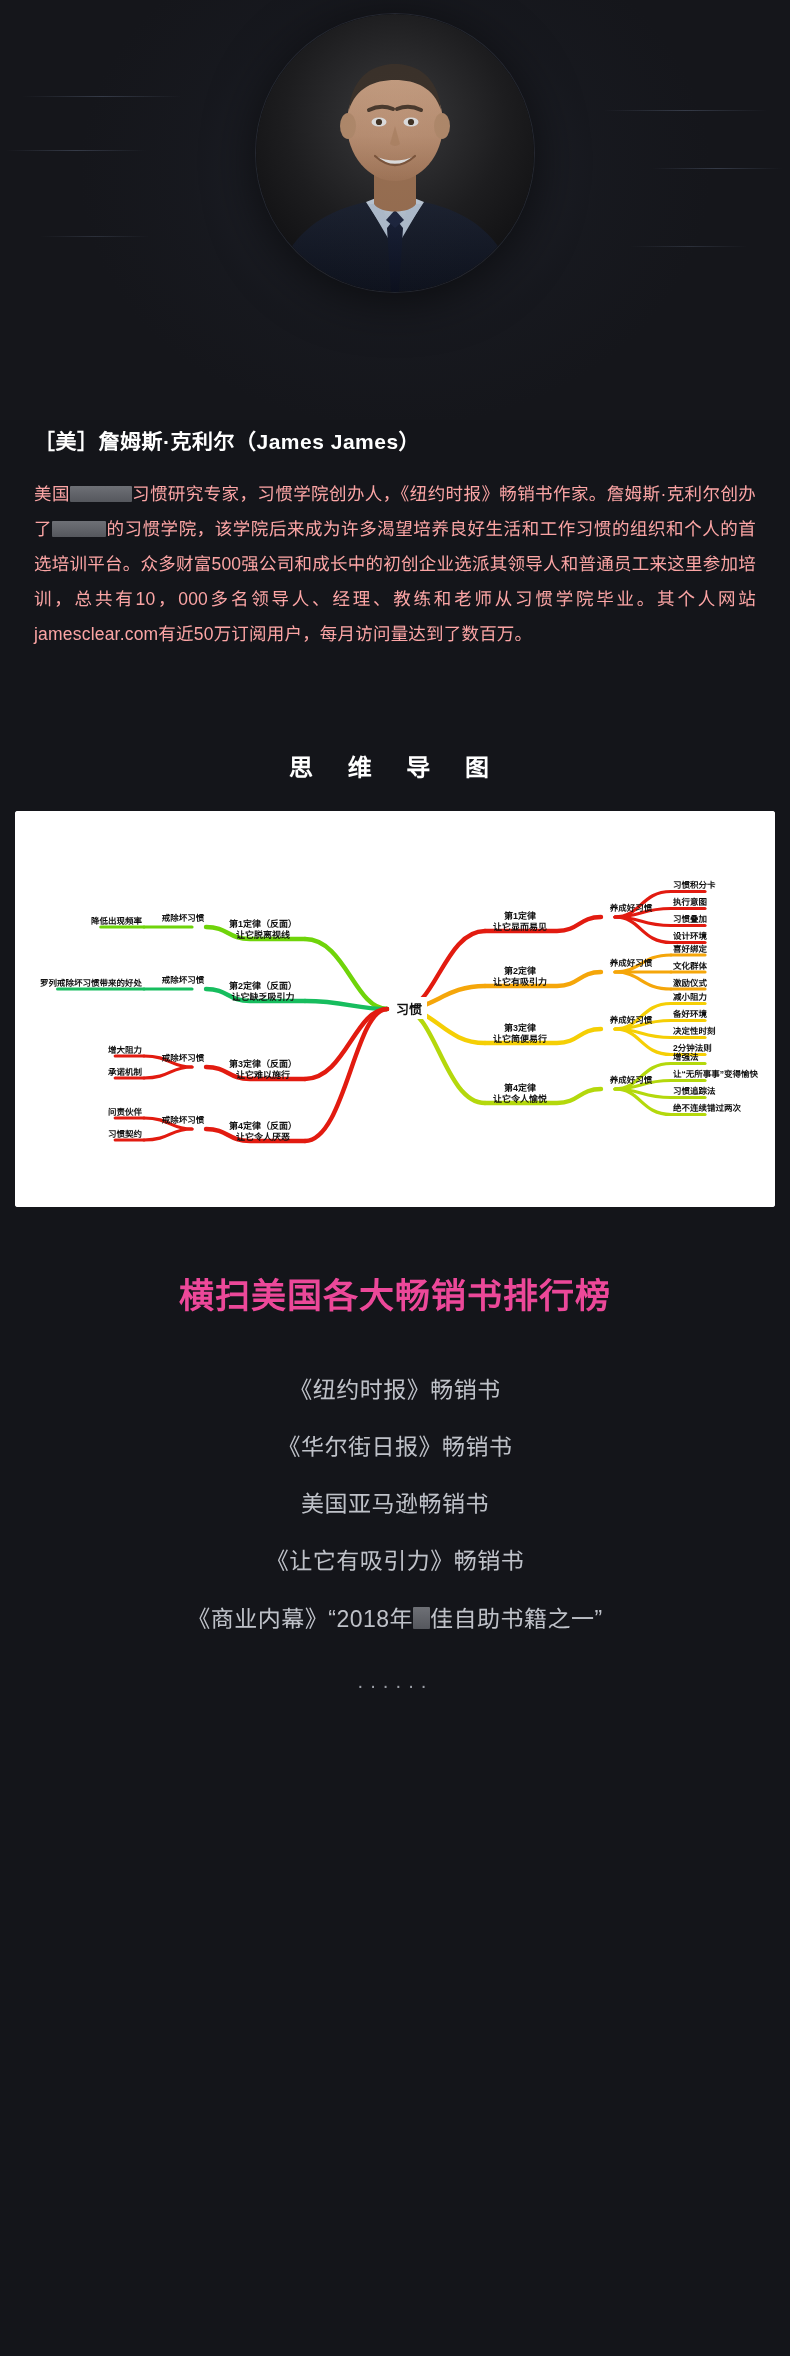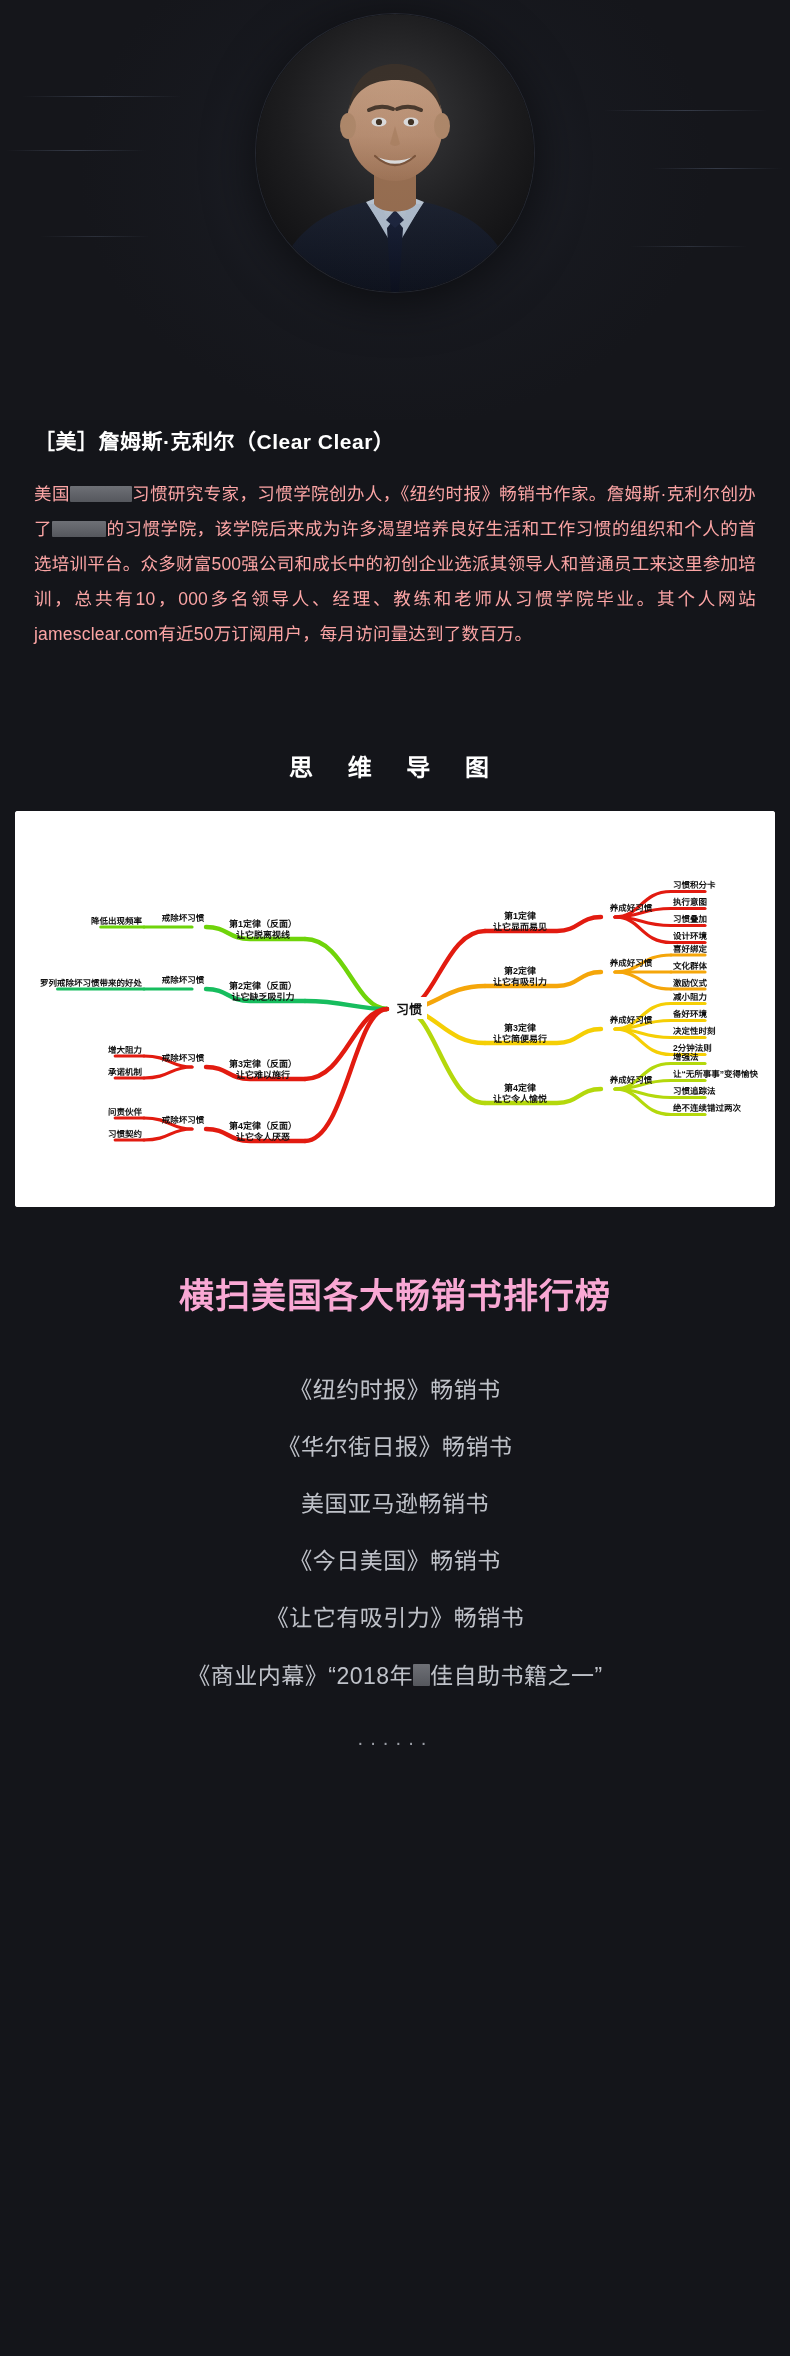--- a/index.html
+++ b/index.html
@@ -116,21 +116,21 @@
 
   
   .bestseller {
     margin-top: 60px;
     padding-bottom: 44px;
     text-align: center;
   }
   .bestseller-title {
     font-size: 35px;
     font-weight: 700;
-    color: #f9a8d4;
+    color: #ec4899;
     letter-spacing: 1px;
     margin: 0 0 44px 0;
   }
   .bestseller-list {
     list-style: none;
     margin: 0;
     padding: 0;
   }
   .bestseller-list li {
     font-size: 23px;
@@ -223,21 +223,21 @@
         <path d="M119 142 q20 18 40 0" stroke="#8a5c3e" stroke-width="2.2" fill="none" stroke-linecap="round"></path>
 
         <ellipse cx="139" cy="139" rx="139" ry="139" fill="none"></ellipse>
         <rect width="278" height="278" fill="url(#bgr)" opacity="0.18"></rect>
       </g>
     </svg>
   </div>
 </div>
 
 <div class="author-section">
-  <div class="author-name">［美］詹姆斯·克利尔（Clear Clear）</div>
+  <div class="author-name">［美］詹姆斯·克利尔（James James）</div>
   <p class="author-bio" id="author-bio">美国<span class="redact" style="width: 62px; height: 0.95em;"></span>习惯研究专家，习惯学院创办人，《纽约时报》畅销书作家。詹姆斯·克利尔创办了<span class="redact" style="width: 54px; height: 0.95em;"></span>的习惯学院，该学院后来成为许多渴望培养良好生活和工作习惯的组织和个人的首选培训平台。众多财富500强公司和成长中的初创企业选派其领导人和普通员工来这里参加培训，总共有10，000多名领导人、经理、教练和老师从习惯学院毕业。其个人网站jamesclear.com有近50万订阅用户，每月访问量达到了数百万。</p>
 </div>
 
 <div class="section-heading">思 维 导 图</div>
 
 <div class="mindmap-card">
   <svg id="mindmap-svg" viewBox="0 0 760 396" xmlns="http://www.w3.org/2000/svg">
     <rect width="760" height="396" fill="#ffffff"></rect>
     <g id="mm-branches">
         <path d="M388,198 C420,198 430,120 470,120" stroke="#e21b10" stroke-width="4.4" fill="none" stroke-linecap="round"></path>
@@ -350,18 +350,17 @@
       </g>
   </svg>
 </div>
 
 <div class="bestseller">
   <h2 class="bestseller-title">横扫美国各大畅销书排行榜</h2>
   <ul class="bestseller-list" id="bestseller-list">
       <li>《纽约时报》畅销书</li>
       <li>《华尔街日报》畅销书</li>
       <li>美国亚马逊畅销书</li>
-      <li>《今日美国》畅销书</li>
       <li>《让它有吸引力》畅销书</li>
       <li>《商业内幕》“2018年<span class="redact" style="width: 17px; height: 0.95em;"></span>佳自助书籍之一”</li>
     </ul>
   <div class="bestseller-dots">······</div>
 </div>
 
 </body></html>

